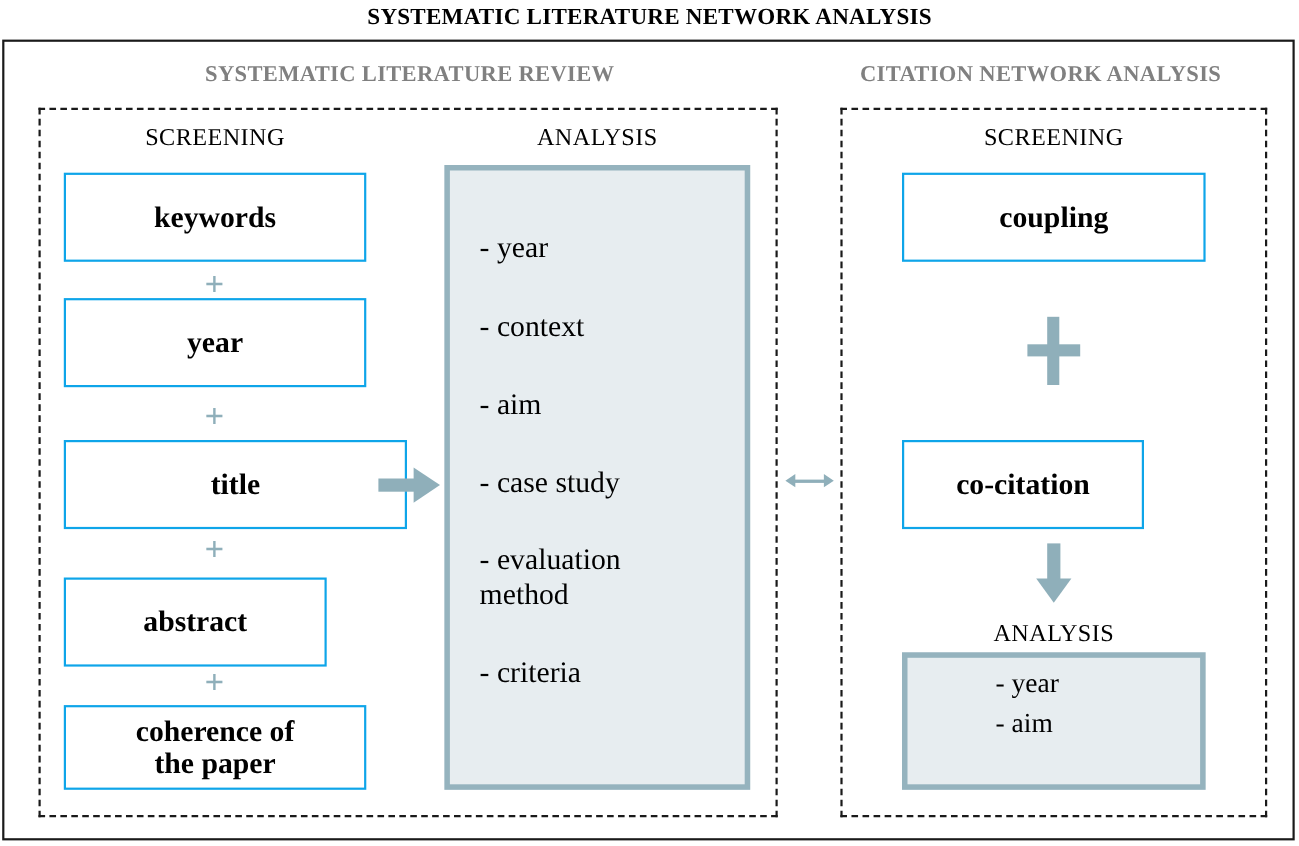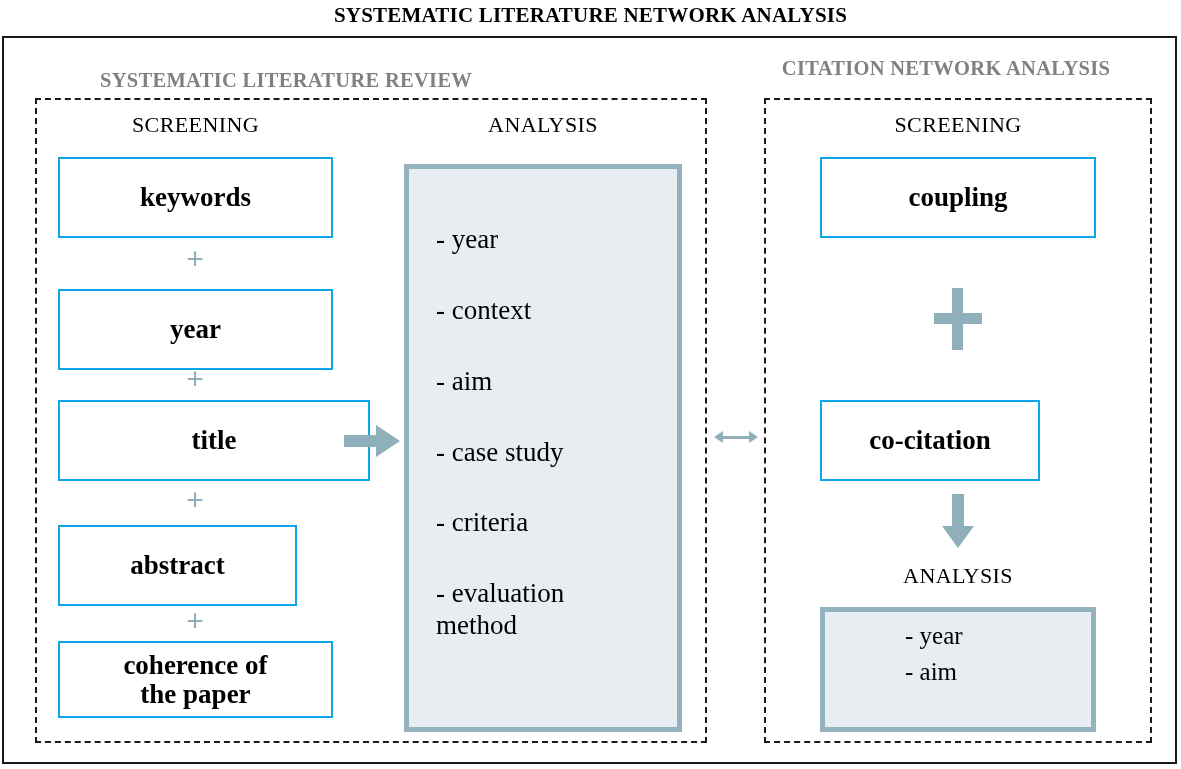--- a/index.html
+++ b/index.html
@@ -49,23 +49,23 @@
   .section-header {
     position: absolute;
     font-size: 20.5px;
     font-weight: bold;
     color: #808080;
     letter-spacing: 0.3px;
     white-space: nowrap;
   }
   #hdr-slr {
     left: 100px;
-    top: 69px;
+    top: 57px;
     width: 545px;
-    text-align: left;
+    text-align: center;
   }
   #hdr-cna {
     left: 712px;
     top: 57px;
     width: 468px;
     text-align: center;
   }
 
   
   .dashed-panel {
@@ -113,21 +113,21 @@
     font-size: 27px;
     line-height: 1.06;
     text-align: center;
     color: #000000;
     font-weight: bold;
   }
   .crit-box span { display: block; }
 
   
   #box-keywords  { left: 58px; top: 157px; width: 275px; height: 81px; }
-  #box-year      { left: 58px; top: 289px; width: 275px; height: 81px; }
+  #box-year      { left: 58px; top: 271px; width: 275px; height: 81px; }
   #box-title     { left: 58px; top: 400px; width: 312px; height: 81px; }
   #box-abstract  { left: 58px; top: 525px; width: 239px; height: 81px; }
   #box-coherence { left: 58px; top: 641px; width: 275px; height: 77px; }
 
   
   #box-coupling   { left: 820px; top: 157px; width: 276px; height: 81px; }
   #box-cocitation { left: 820px; top: 400px; width: 220px; height: 81px; }
 
   
   .plus-small {
@@ -167,21 +167,20 @@
     width: 11px; height: 62px;
     background: #8FAFBA;
   }
 
   
   .analysis-box {
     position: absolute;
     border: 5px solid #95B3BE;
     background: #E7EDF0;
     box-sizing: border-box;
-    margin-top: 14px;
   }
   #analysis-main {
     left: 404px;
     top: 150px;
     width: 278px;
     height: 568px;
     padding: 55px 0 0 27px;
   }
   #analysis-main .a-item {
     font-size: 27px;
@@ -339,23 +338,23 @@
     <div class="head"></div>
   </div>
 
   <div class="col-caption" id="cap-analysis-left">ANALYSIS</div>
 
   <div class="analysis-box" id="analysis-main">
     <div class="a-item">- year</div>
     <div class="a-item">- context</div>
     <div class="a-item">- aim</div>
     <div class="a-item">- case study</div>
-    <div class="a-item">- criteria</div>
     <div class="a-item">- evaluation
   method</div>
+    <div class="a-item">- criteria</div>
   </div>
 
   <div class="arrow-double-thin">
     <div class="head-l"></div>
     <div class="shaft"></div>
     <div class="head-r"></div>
   </div>
 
   <div class="col-caption" id="cap-screening-right">SCREENING</div>
 

